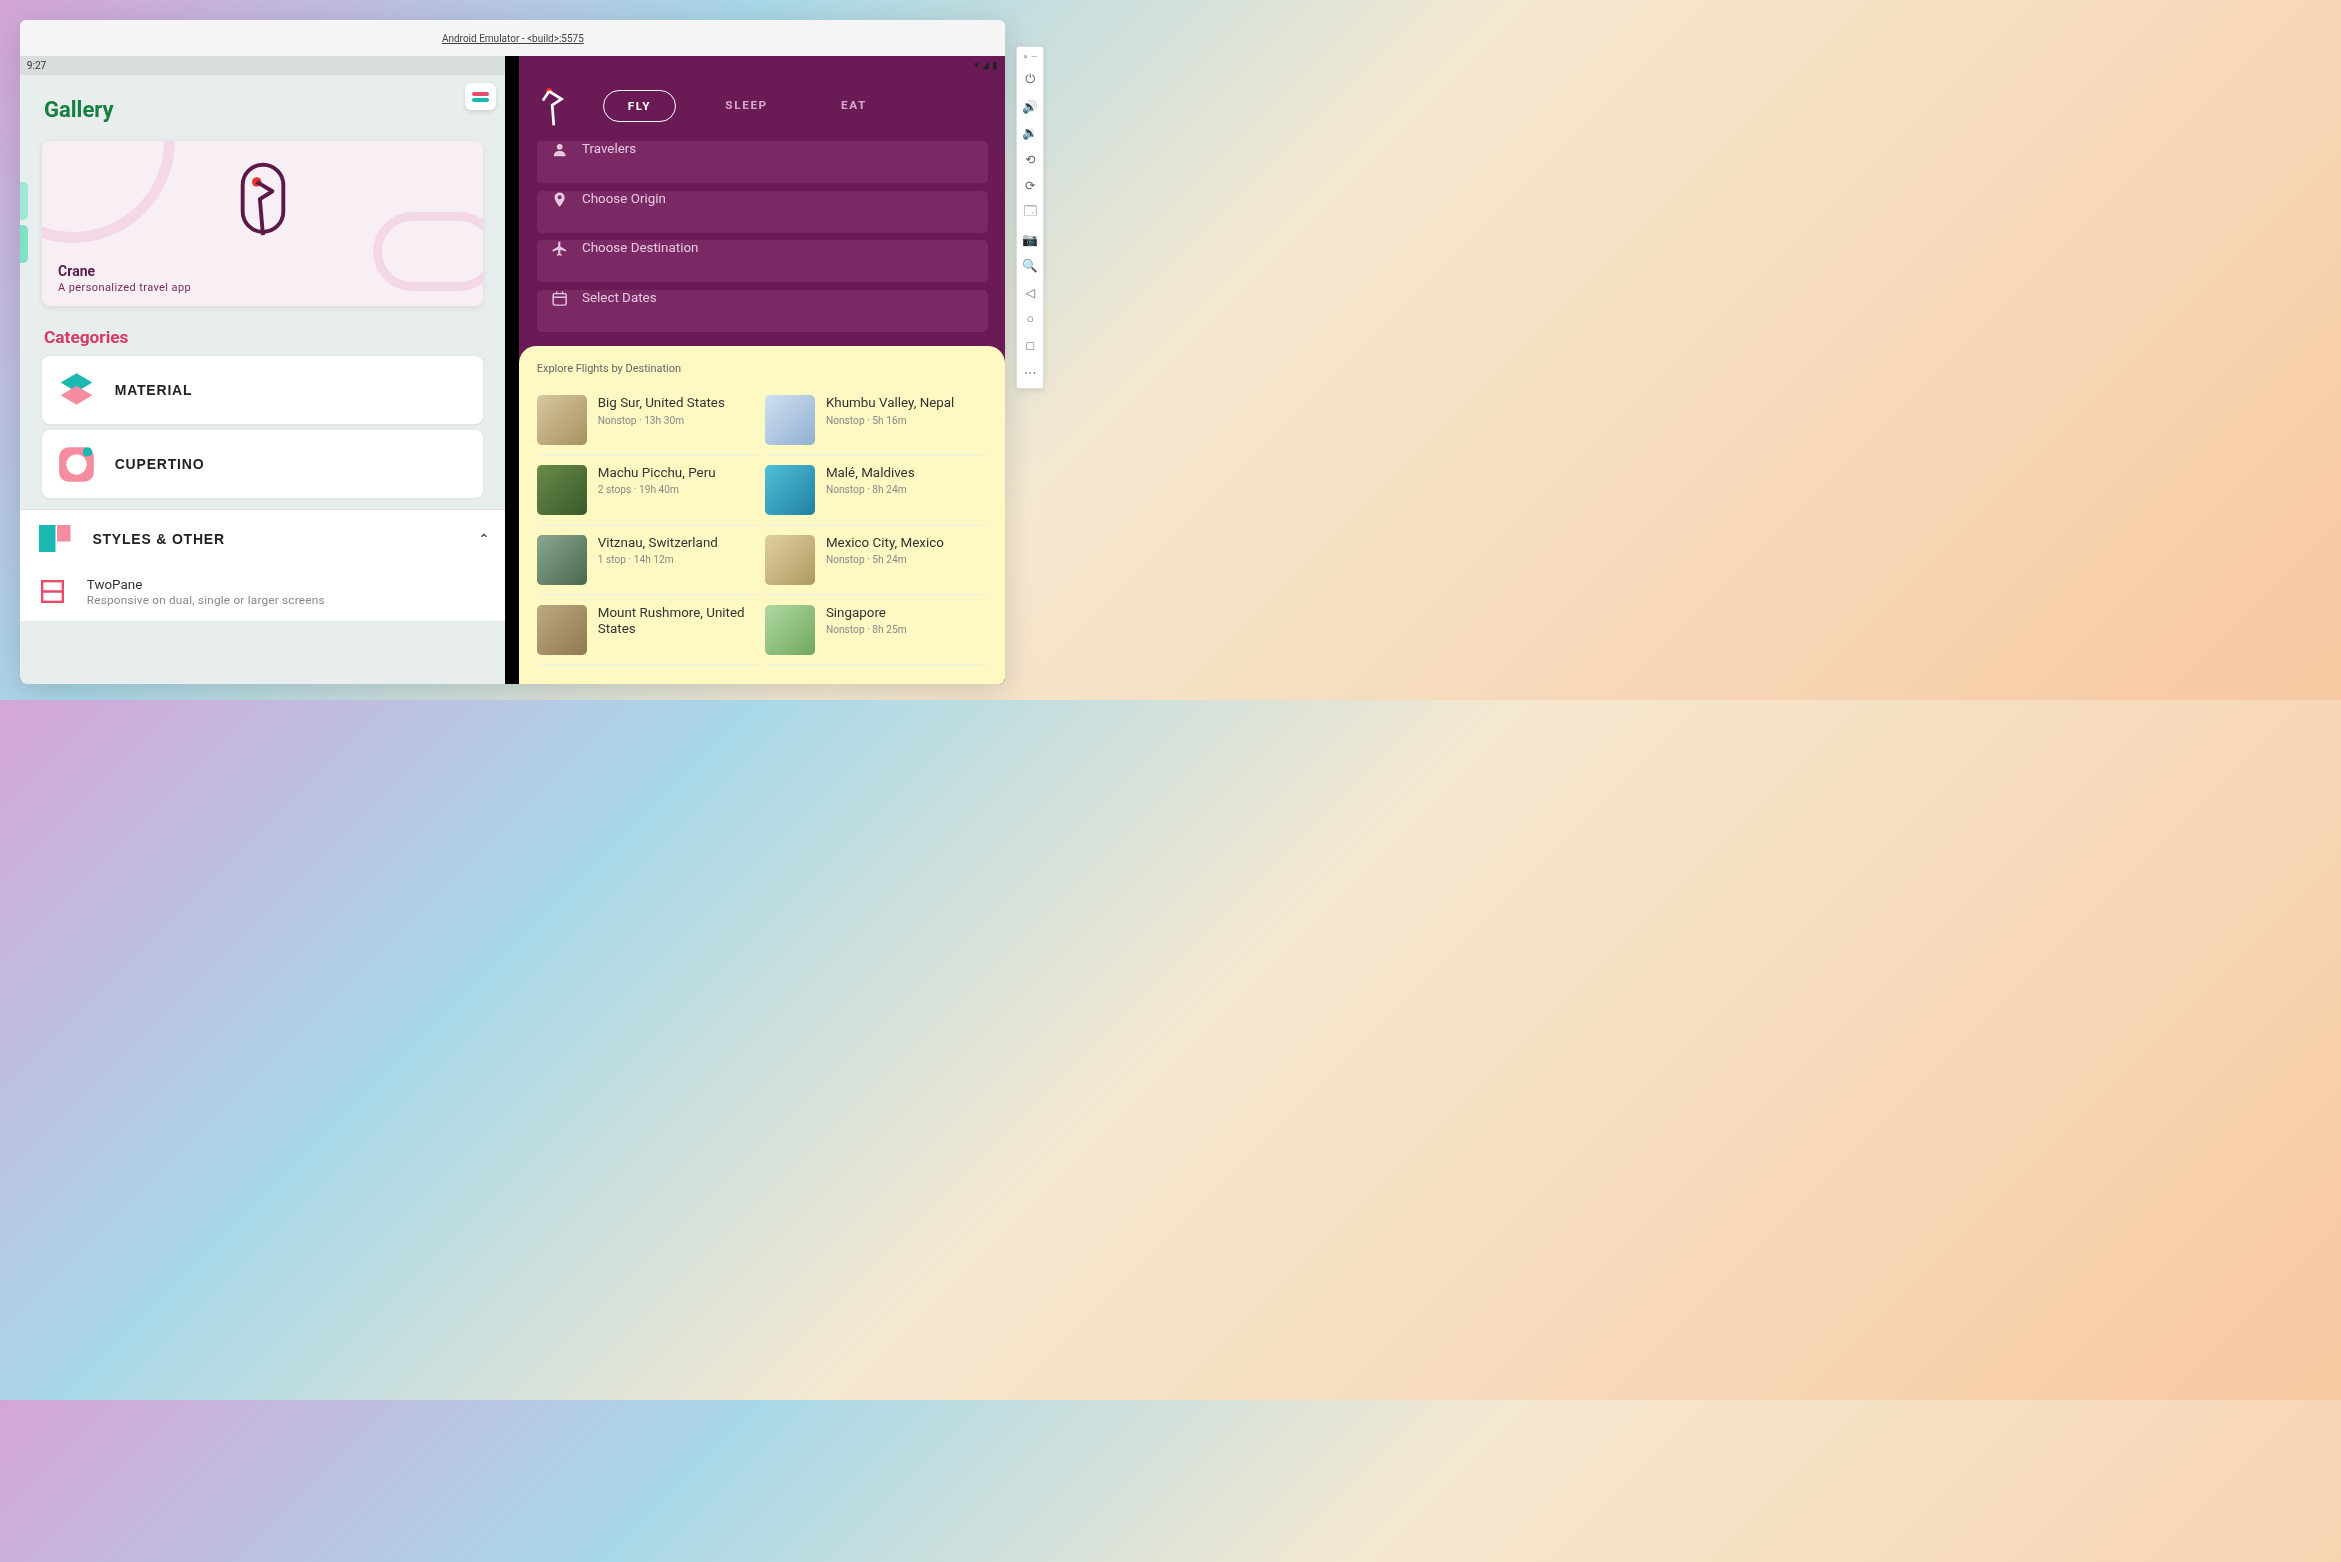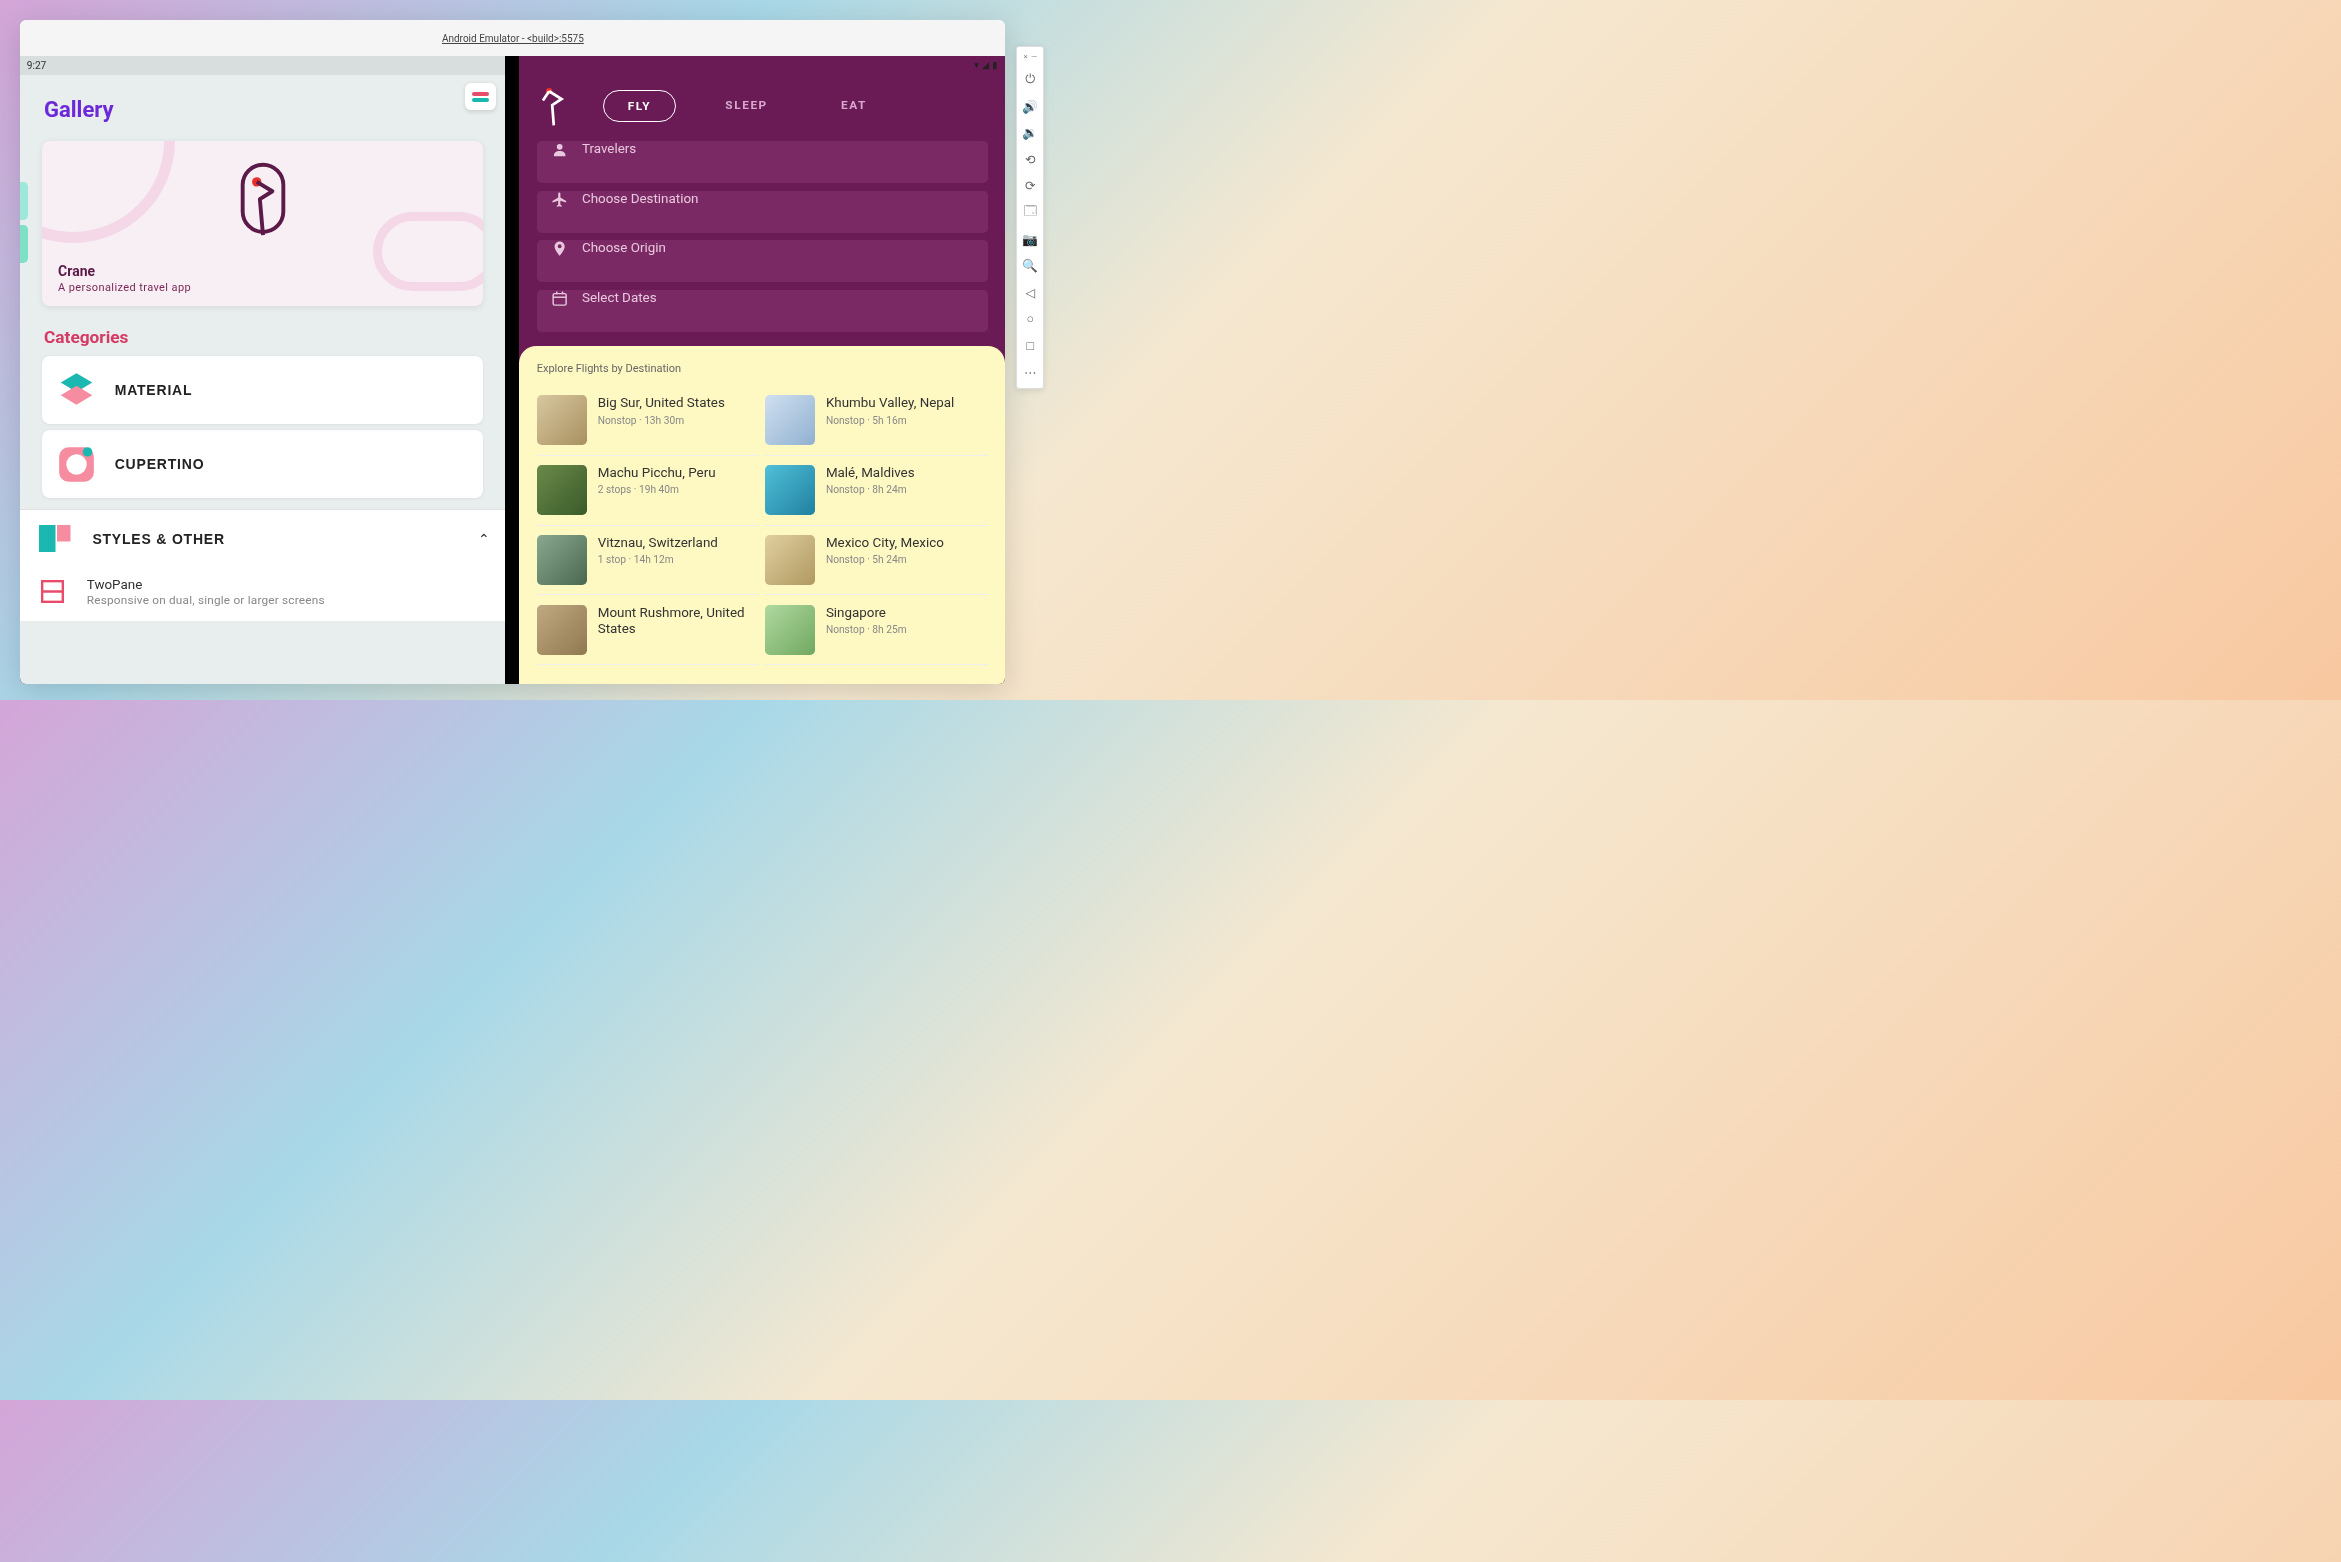--- a/index.html
+++ b/index.html
@@ -113,21 +113,21 @@
     flex-direction: column;
     align-items: center;
     justify-content: center;
     gap: 2.4px;
   }
   .settings-chip .bar { width: 17.3px; height: 3.9px; border-radius: 2.4px; }
   .settings-chip .bar.r { background: #e84c6a; }
   .settings-chip .bar.t { background: #16b8b0; }
   .gallery-title {
     padding: 22px 23.6px 7.9px;
-    color: #6d28d9;
+    color: #15803d;
     font-size: 22px;
     font-weight: 700;
   }
   .edge-tabs {
     position: absolute;
     left: 0;
     top: 126px;
     width: 7.9px;
     display: flex;
     flex-direction: column;
@@ -416,29 +416,29 @@
         <div class="search-fields">
           <div class="search-field">
             <svg width="17.3" height="17.3" viewBox="0 0 24 24" fill="#e8c8de">
                 <circle cx="12" cy="8" r="4"></circle>
                 <path d="M4 20c0-4 4-6 8-6s8 2 8 6v1H4z"></path>
               </svg>
             <span>Travelers</span>
           </div>
           <div class="search-field">
             <svg width="17.3" height="17.3" viewBox="0 0 24 24" fill="#e8c8de">
+                <path d="M12 2C8 2 5 5 5 9c0 5 7 13 7 13s7-8 7-13c0-4-3-7-7-7zm0 9.5A2.5 2.5 0 1112 6a2.5 2.5 0 010 5.5z"></path>
+              </svg>
+            <span>Choose Origin</span>
+          </div>
+          <div class="search-field">
+            <svg width="17.3" height="17.3" viewBox="0 0 24 24" fill="#e8c8de">
                 <path d="M21 16v-2l-8-5V3.5a1.5 1.5 0 00-3 0V9l-8 5v2l8-2.5V19l-2 1.5V22l3.5-1 3.5 1v-1.5L13 19v-5.5l8 2.5z"></path>
               </svg>
             <span>Choose Destination</span>
-          </div>
-          <div class="search-field">
-            <svg width="17.3" height="17.3" viewBox="0 0 24 24" fill="#e8c8de">
-                <path d="M12 2C8 2 5 5 5 9c0 5 7 13 7 13s7-8 7-13c0-4-3-7-7-7zm0 9.5A2.5 2.5 0 1112 6a2.5 2.5 0 010 5.5z"></path>
-              </svg>
-            <span>Choose Origin</span>
           </div>
           <div class="search-field">
             <svg width="17.3" height="17.3" viewBox="0 0 24 24" fill="none" stroke="#e8c8de" stroke-width="2">
                 <rect x="3" y="5" width="18" height="16" rx="2"></rect>
                 <line x1="3" y1="10" x2="21" y2="10"></line>
                 <line x1="8" y1="2" x2="8" y2="6"></line>
                 <line x1="16" y1="2" x2="16" y2="6"></line>
               </svg>
             <span>Select Dates</span>
           </div>

